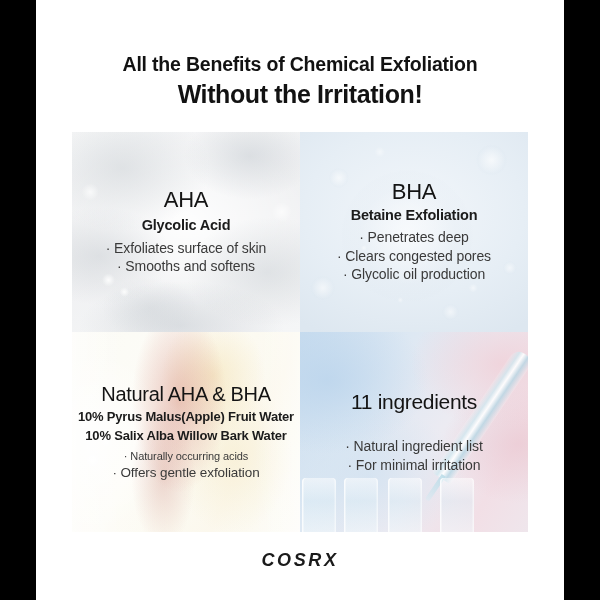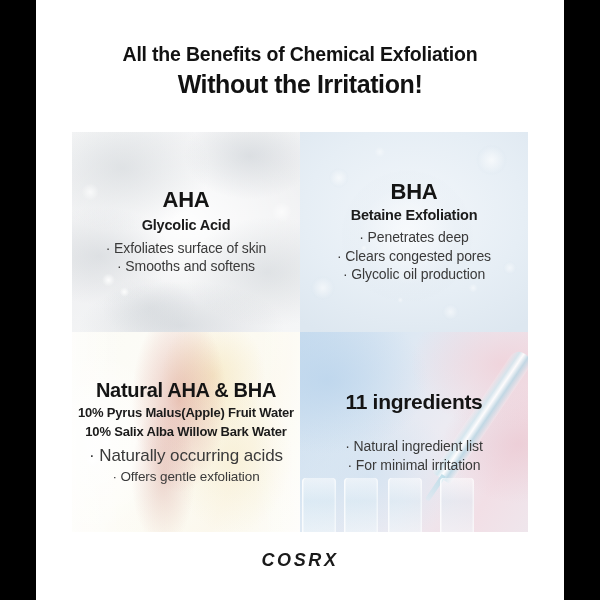--- a/index.html
+++ b/index.html
@@ -38,21 +38,21 @@
     top: 0;
     width: 528px;
     height: 600px;
     background: #ffffff;
   }
 
   
   #headline {
     position: absolute;
     left: 0;
-    top: 43px;
+    top: 53px;
     width: 528px;
     text-align: center;
     color: #121212;
   }
   #headline .line1 {
     font-size: 19.5px;
     font-weight: 700;
     letter-spacing: -0.2px;
     line-height: 1.15;
     white-space: nowrap;
@@ -93,21 +93,21 @@
     height: 100%;
     display: flex;
     flex-direction: column;
     align-items: center;
     justify-content: center;
     text-align: center;
     padding: 0 6px;
     box-sizing: border-box;
   }
   .c-title {
-    font-weight: 700;
+    font-weight: 400;
     color: #141414;
     letter-spacing: -0.3px;
     line-height: 1.1;
   }
   .c-sub {
     font-weight: 700;
     color: #1b1b1b;
     letter-spacing: -0.2px;
     line-height: 1.25;
   }
@@ -296,21 +296,21 @@
           <div class="c-bullet" style="font-size:14px;">· Glycolic oil production</div>
         </div>
       </div>
 
       <div class="cell">
         <div class="cell-bg bg-nat"></div>
         <div class="cell-content">
           <div class="c-title" style="font-size:20px;margin-bottom:4px;">Natural AHA &amp; BHA</div>
           <div class="c-sub" style="font-size:13px;margin-bottom:3px;">10% Pyrus Malus(Apple) Fruit Water</div>
           <div class="c-sub" style="font-size:13px;margin-bottom:5px;">10% Salix Alba Willow Bark Water</div>
-          <div class="c-bullet" style="font-size:17px;">· Naturally occurring acids</div>
+          <div class="c-bullet" style="font-size:11px;">· Naturally occurring acids</div>
           <div class="c-bullet" style="font-size:13.5px;">· Offers gentle exfoliation</div>
         </div>
       </div>
 
       <div class="cell">
         <div class="cell-bg bg-ing">
           <div class="dropper"></div>
           <div class="vials">
             <div class="vial" style="left:2px;"></div>
             <div class="vial" style="left:44px;"></div>

